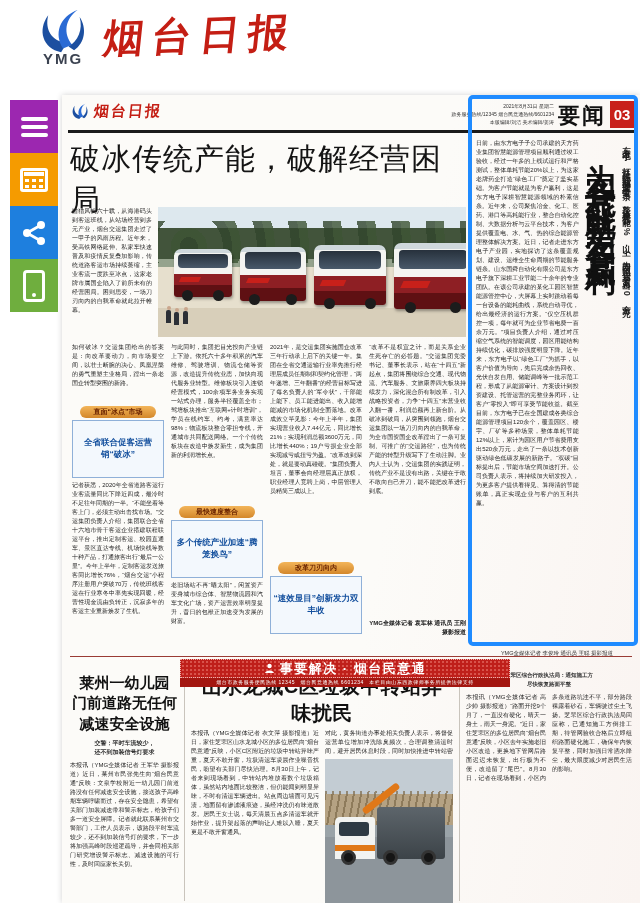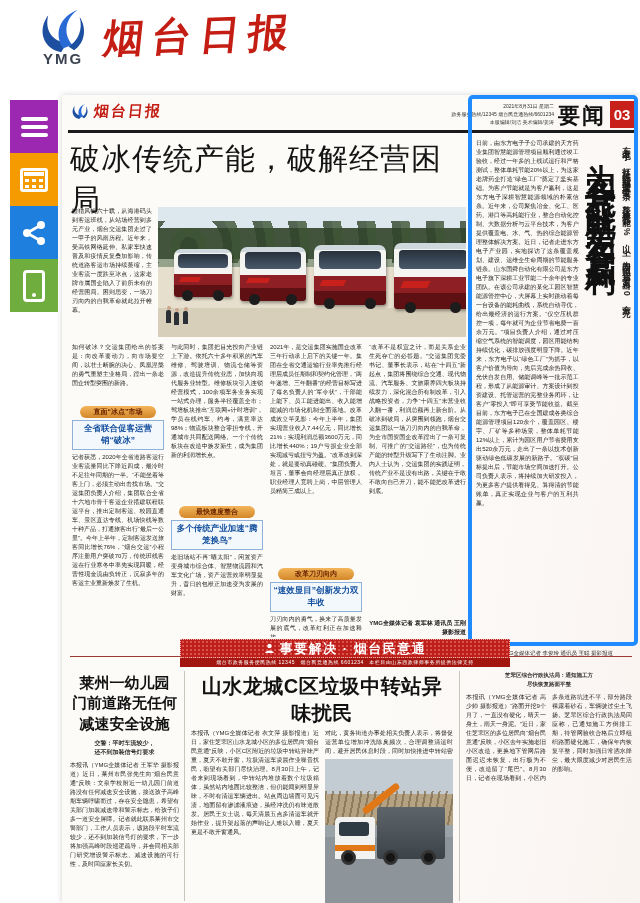--- a/index.html
+++ b/index.html
@@ -78,39 +78,39 @@
   .person{position:absolute;width:5px;height:13px;background:#2b2f36;border-radius:2px 2px 0 0;}
   .person:before{content:"";position:absolute;left:0.5px;top:-4px;width:4px;height:4px;border-radius:50%;background:#caa68c;}
 
   
   .cols{position:absolute;left:10px;top:248px;width:394px;height:294px;display:flex;gap:7px;}
   .col{width:92px;display:flex;flex-direction:column;}
   .col .fill{flex:1;}
   .pill{width:76px;margin:3px auto 2px;text-align:center;font-size:7px;font-weight:bold;
     color:#6b2400;background:linear-gradient(#f3b55a,#d3872a);border-radius:8px;padding:1px 0;}
   .subbox{margin:0 0 3px;text-align:center;font-size:8.5px;font-weight:bold;color:#14509e;
-    border:1px solid #8fb0d8;background:#f3f8fd;padding:2px 1px;}
+    border:1px solid #8fb0d8;background:#f3f8fd;padding:16px 1px;}
   .byline{font-size:6px;font-weight:bold;text-align:right;color:#222;margin-top:2px;}
 
   
   .hl-box{position:absolute;left:406px;top:0;width:170px;height:551px;border:4px solid #1f8bff;
     border-radius:5px;background:transparent;z-index:10;cursor:pointer;}
   .hl-inner{position:absolute;left:4px;top:40px;right:2px;bottom:4px;display:flex;}
   .hl-body{flex:1;font-size:6px;line-height:1.5;text-align:justify;color:#262626;overflow:hidden;}
   .hl-headline{writing-mode:vertical-rl;font-size:31px;font-weight:900;color:#101010;
     letter-spacing:9px;line-height:1.08;margin:0 3px 0 5px;}
   .hl-kicker{writing-mode:vertical-rl;font-size:8.5px;font-weight:bold;color:#1b1b1b;
     letter-spacing:2.5px;line-height:1.4;}
   .hl-byline{position:absolute;left:420px;top:555px;width:150px;text-align:center;
     font-size:5.5px;color:#333;}
 
   .rule-red{position:absolute;left:8px;top:561px;width:562px;height:1px;background:#9a3b35;}
 
   
-  .banner{position:absolute;left:118px;top:544px;width:330px;z-index:12;cursor:pointer;}
+  .banner{position:absolute;left:118px;top:564px;width:330px;z-index:12;cursor:pointer;}
   .banner-main{height:19px;background:
       radial-gradient(#d8534b 0.8px,transparent 0.9px) 0 0/4px 4px,#bf1f1a;
     border:1px dotted #e9b0ac;display:flex;align-items:center;justify-content:center;gap:5px;}
   .banner-title{color:#fff;font-weight:900;font-size:13px;letter-spacing:1.5px;}
   .banner-sub{height:9px;background:#a31610;color:#fff;font-size:5px;line-height:9px;
     text-align:center;letter-spacing:0.5px;}
 
   
   .bottom{position:absolute;left:8px;top:576px;width:562px;height:230px;display:flex;}
   .b-left{width:114px;padding-right:5px;}

